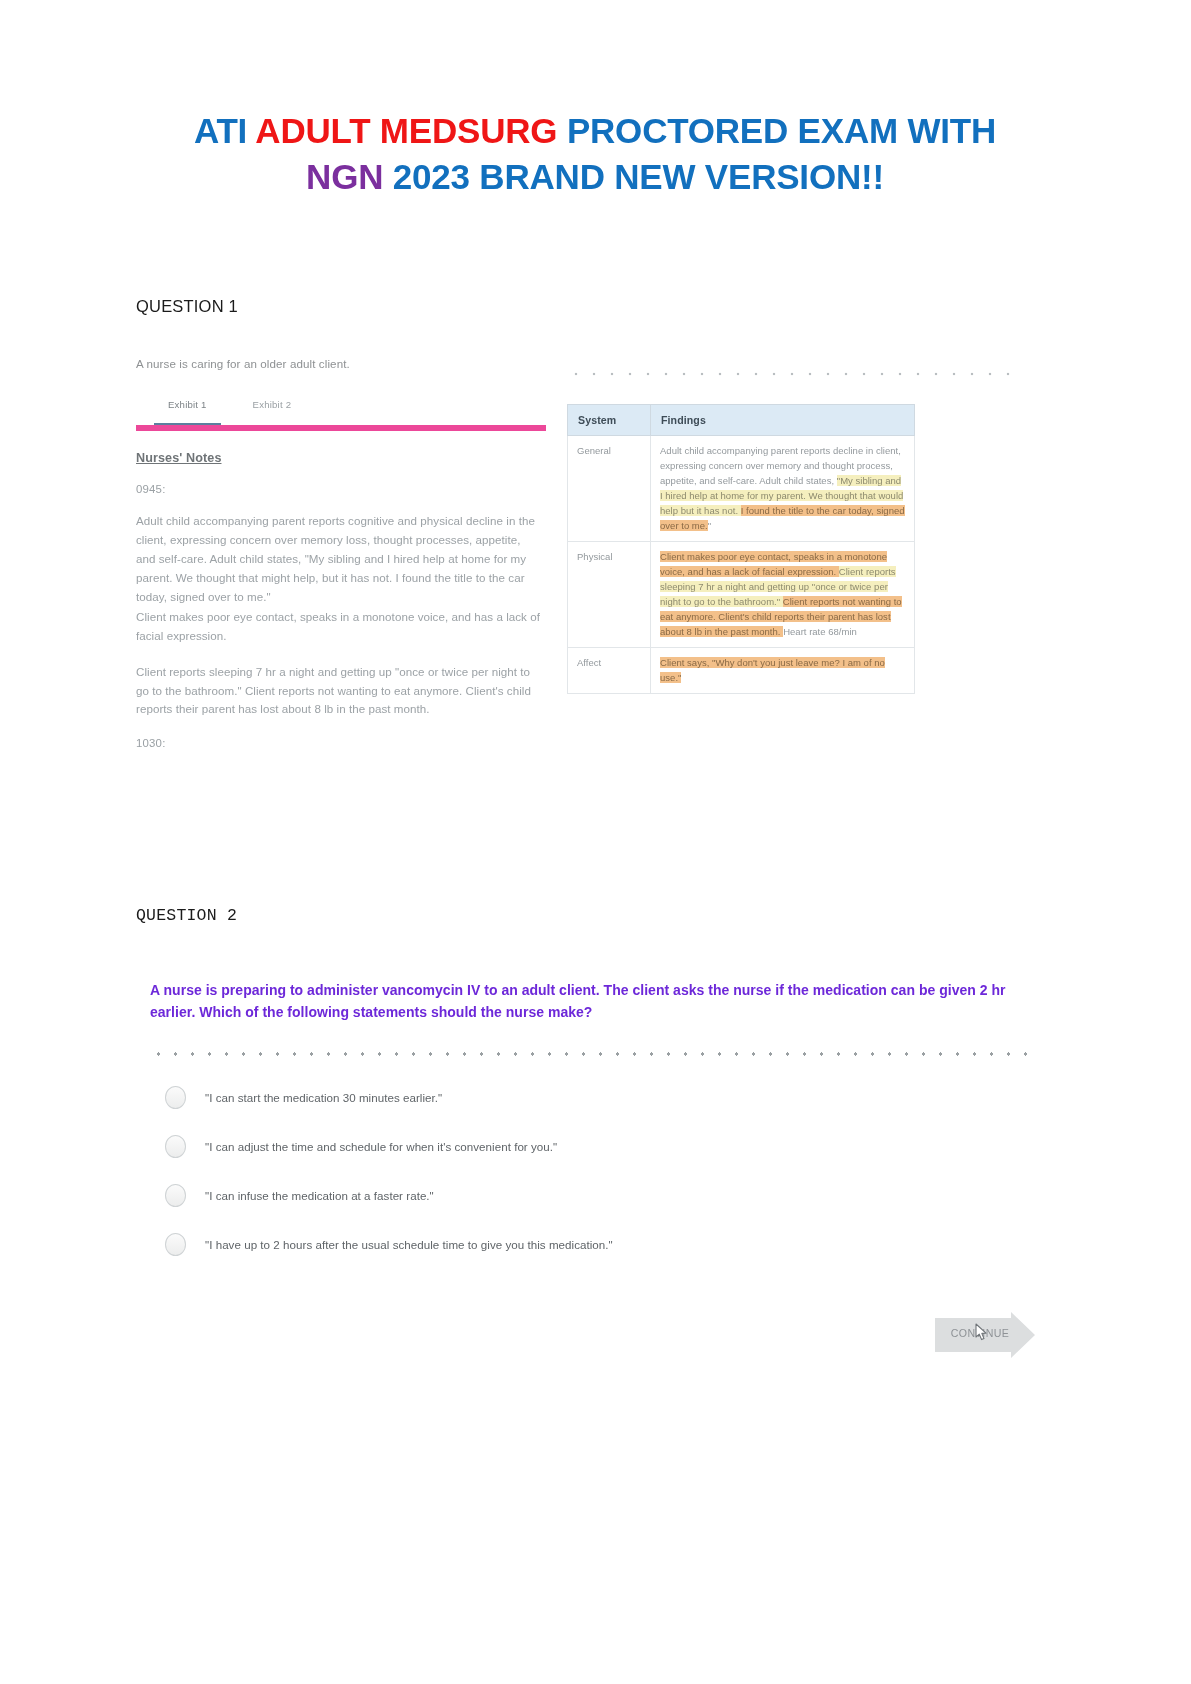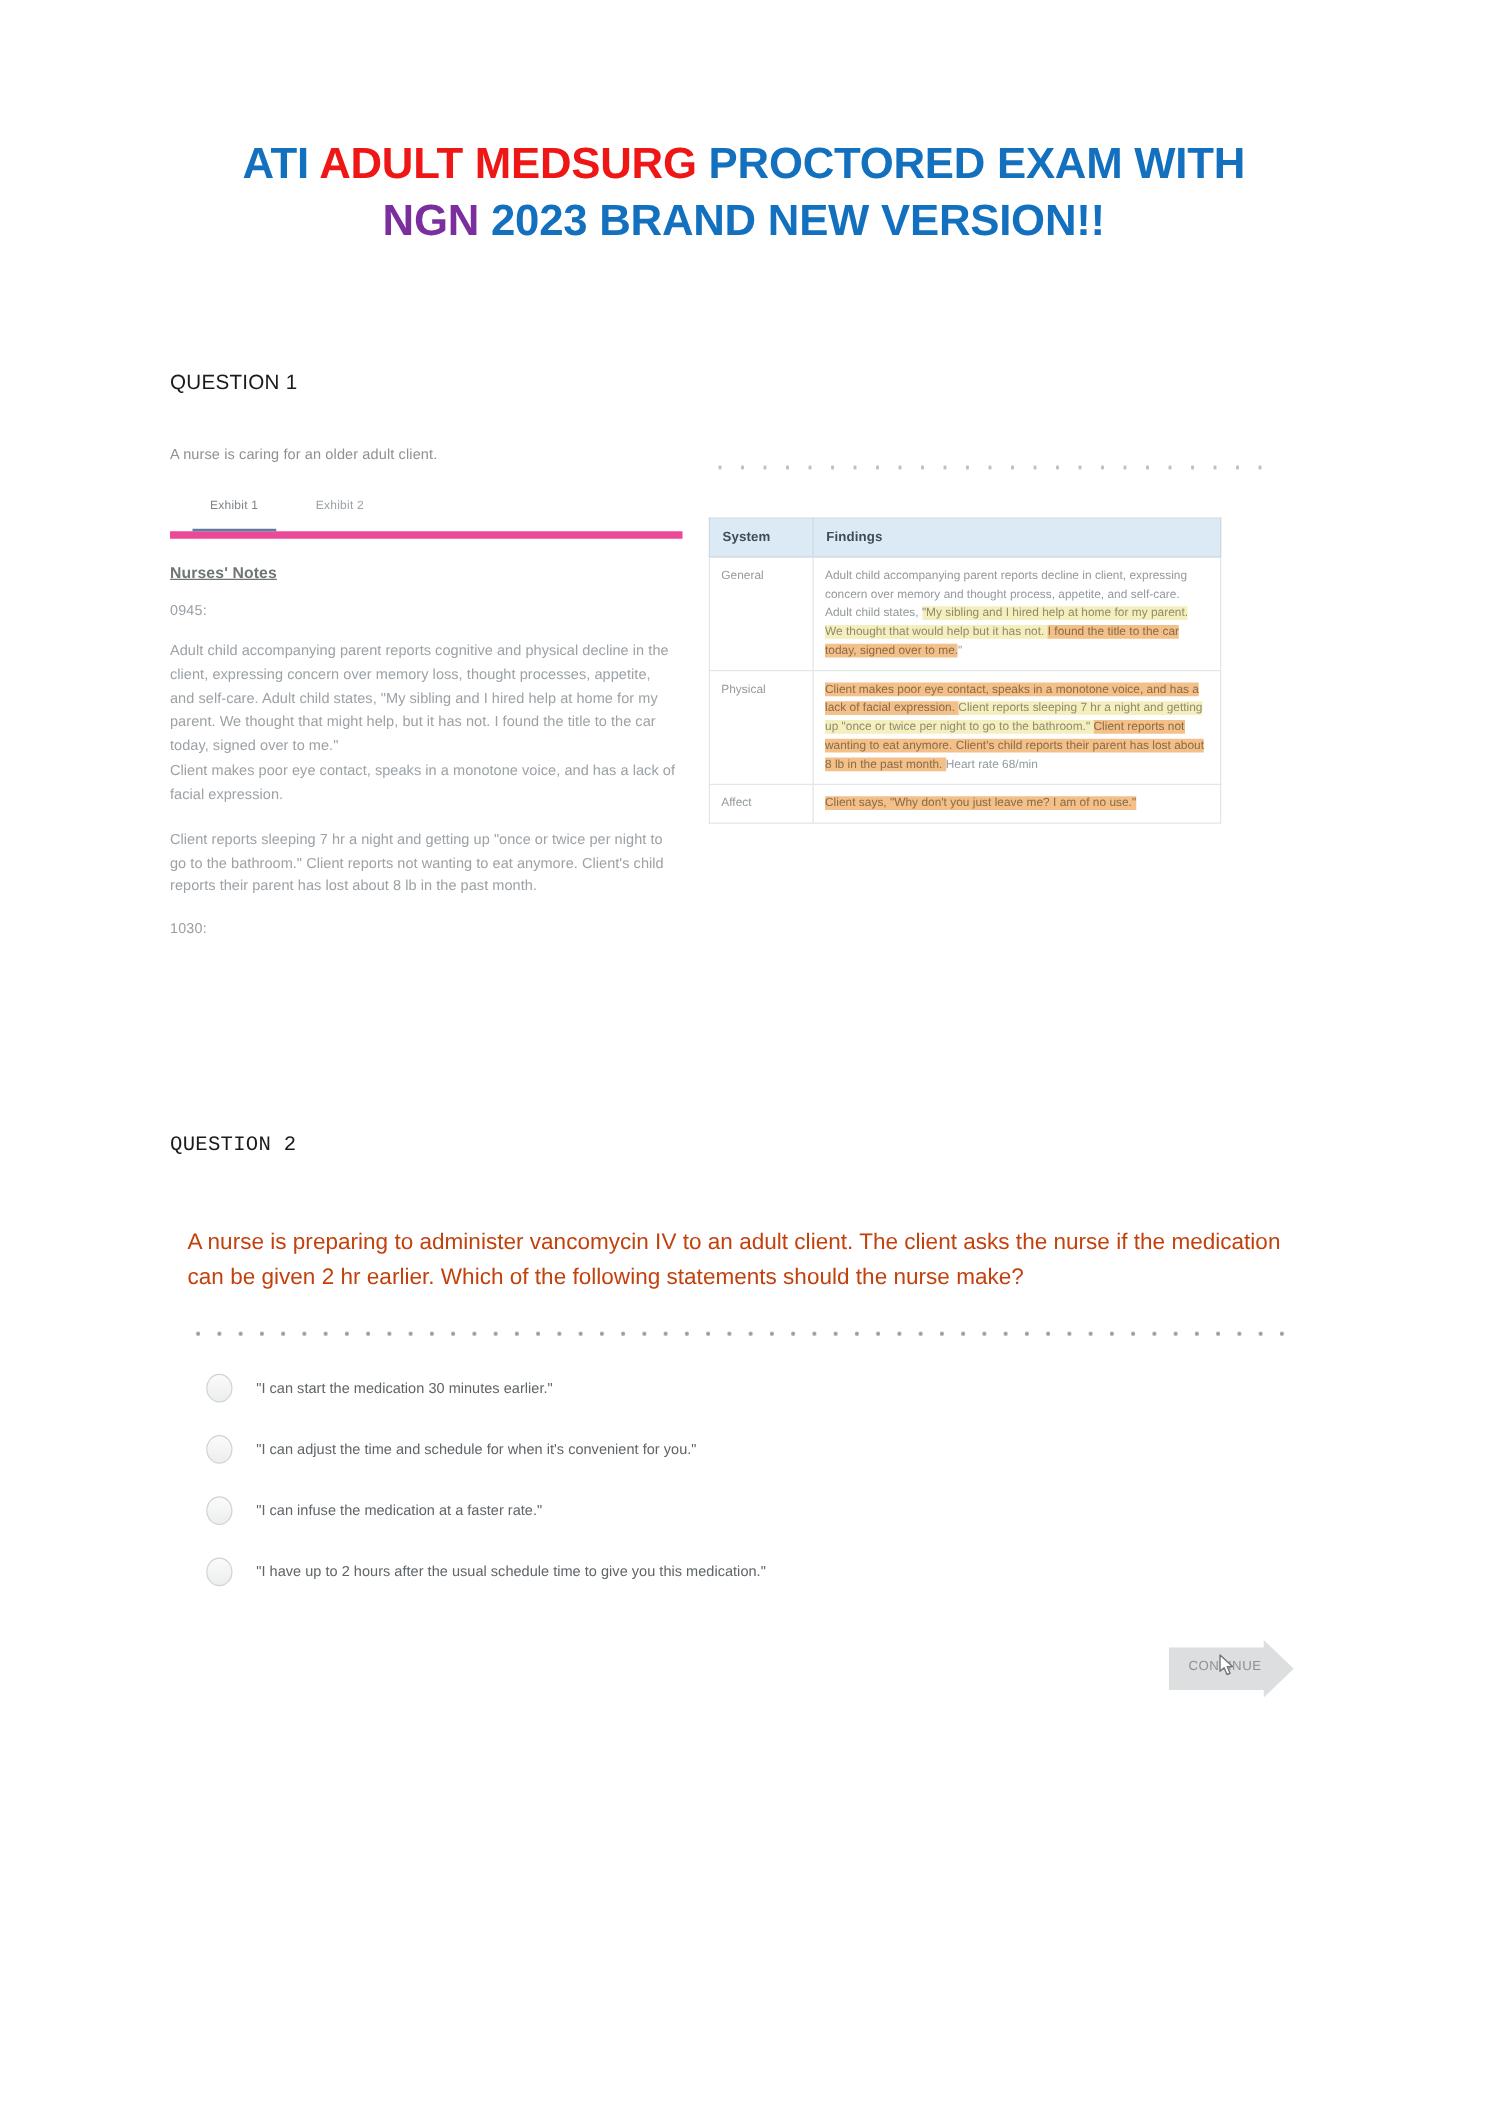--- a/index.html
+++ b/index.html
@@ -134,22 +134,22 @@
   .dotrule {
     margin-top: 15px;
     height: 8px;
     background-image: radial-gradient(circle, #b9bec1 1.35px, rgba(0,0,0,0) 1.6px);
     background-size: 18px 8px;
     background-repeat: repeat-x;
     background-position: 0 center;
   }
 
   .findings-table {
-    margin-top: 36px;
-    width: 410px;
+    margin-top: 26px;
+    width: 348px;
     border-collapse: collapse;
     table-layout: fixed;
     padding-left: 40px;
   }
   .findings-table th {
     background: #dceaf5;
     color: #3e4c57;
     font-size: 10.6px;
     font-weight: bold;
     text-align: left;
@@ -182,23 +182,23 @@
 
   
   .shot2 {
     position: absolute;
     left: 150px;
     top: 980px;
     width: 880px;
     height: 390px;
   }
   .q2-stem {
-    font-size: 18px;
-    font-weight: normal;
-    color: #c2410c;
+    font-size: 14px;
+    font-weight: bold;
+    color: #6d28d9;
     line-height: 1.55;
     letter-spacing: 0.02px;
     max-width: 878px;
   }
   .dotrule2 {
     margin-top: 27px;
     height: 8px;
     background-image: radial-gradient(circle, #9aa0a3 1.5px, rgba(0,0,0,0) 1.8px);
     background-size: 17px 8px;
     background-repeat: repeat-x;

